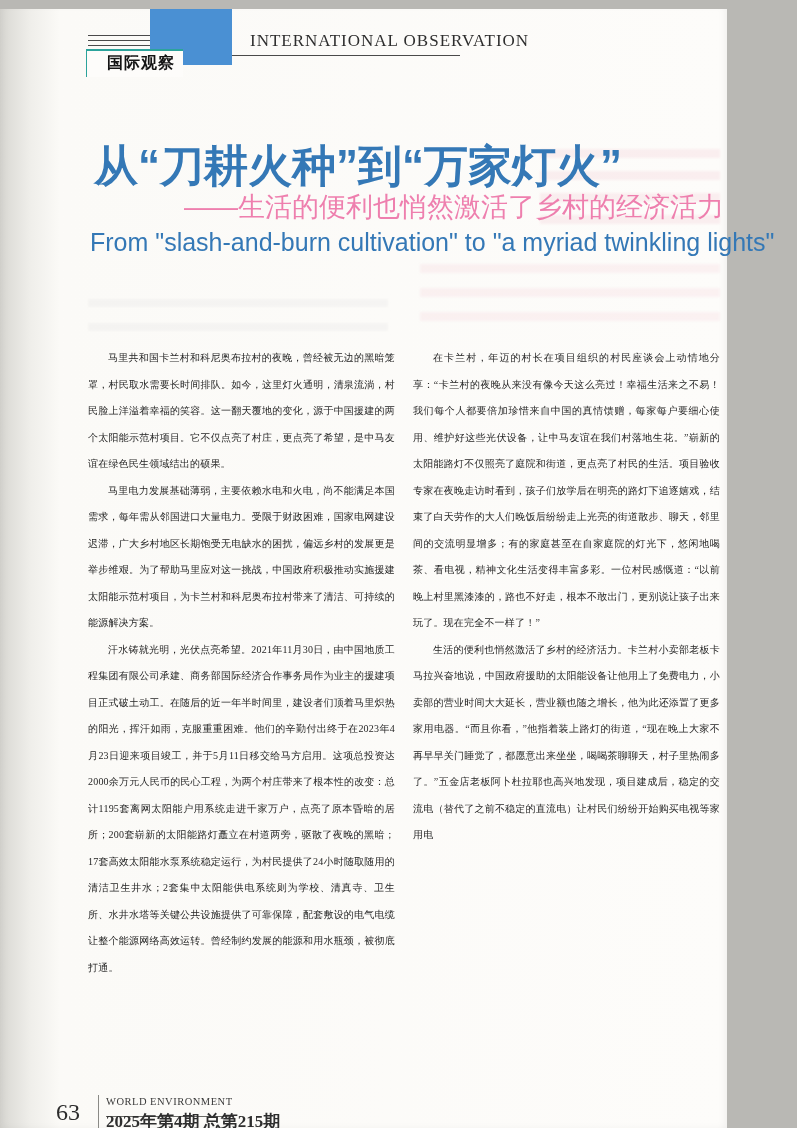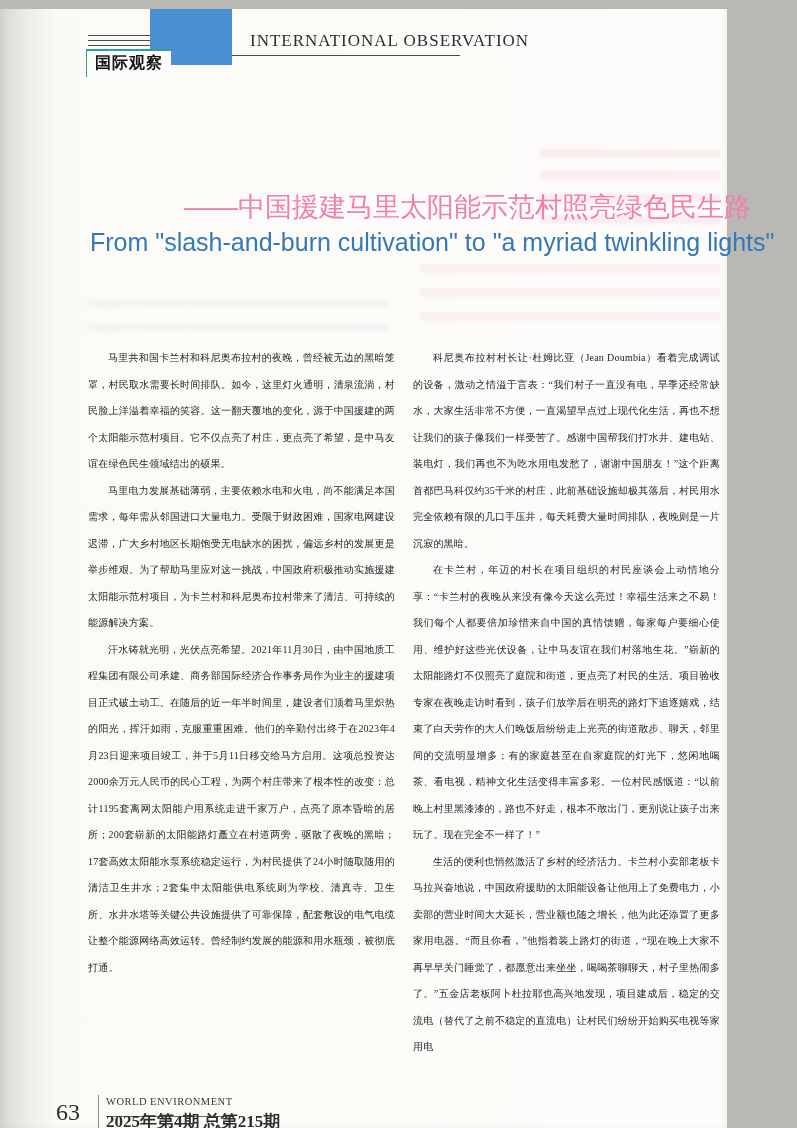--- a/index.html
+++ b/index.html
@@ -17,21 +17,21 @@
   
   .rule-lines{position:absolute;left:88px;top:26px;width:64px;height:22px;
     background:repeating-linear-gradient(to bottom,#4a4a4a 0 1px,transparent 1px 5px);}
   .header-block{position:absolute;left:150px;top:0px;width:82px;height:56px;background:#4a90d3;}
   .header-en{
     position:absolute;left:250px;top:22px;width:330px;
     font-family:"Liberation Serif", serif;font-size:17px;letter-spacing:1px;color:#2e2e2e;
   }
   .header-underline{position:absolute;left:232px;top:46px;width:228px;height:1px;background:#4a4a4a;}
   .section-badge{
-    position:absolute;left:86px;top:40px;padding:2px 8px 3px 8px;
+    position:absolute;left:86px;top:40px;padding:2px 8px 3px 20px;
     border-top:2px solid #2ba39b;border-left:1px solid #2ba39b;
     background:#fdfcfa;
     font-family:"Liberation Sans", sans-serif;font-weight:bold;font-size:16px;color:#141414;
     letter-spacing:1px;
   }
   
   .title-main{
     position:absolute;left:94px;top:128px;width:640px;
     font-family:"Liberation Sans", sans-serif;font-weight:bold;
     font-size:44px;letter-spacing:0px;color:#3478b6;white-space:nowrap;
@@ -97,32 +97,32 @@
   <div class="rule-lines"></div>
   <div class="header-block"></div>
   <div class="header-en">INTERNATIONAL OBSERVATION</div>
   <div class="header-underline"></div>
   <div class="section-badge">国际观察</div>
 
   <div class="ghost g1"></div>
   <div class="ghost g2"></div>
   <div class="ghost g3"></div>
 
-  <div class="title-sub">——中国援建马里太阳能示范村照亮绿色民生路</div>
+  <div class="title-main">从“刀耕火种”到“万家灯火”</div>
+  <div class="title-sub">——生活的便利也悄然激活了乡村的经济活力</div>
   <div class="title-en">From "slash-and-burn cultivation" to "a myriad twinkling lights"</div>
 
   <div class="columns">
     <div class="col">
       <p>马里共和国卡兰村和科尼奥布拉村的夜晚，曾经被无边的黑暗笼罩，村民取水需要长时间排队。如今，这里灯火通明，清泉流淌，村民脸上洋溢着幸福的笑容。这一翻天覆地的变化，源于中国援建的两个太阳能示范村项目。它不仅点亮了村庄，更点亮了希望，是中马友谊在绿色民生领域结出的硕果。</p>
       <p>马里电力发展基础薄弱，主要依赖水电和火电，尚不能满足本国需求，每年需从邻国进口大量电力。受限于财政困难，国家电网建设迟滞，广大乡村地区长期饱受无电缺水的困扰，偏远乡村的发展更是举步维艰。为了帮助马里应对这一挑战，中国政府积极推动实施援建太阳能示范村项目，为卡兰村和科尼奥布拉村带来了清洁、可持续的能源解决方案。</p>
       <p>汗水铸就光明，光伏点亮希望。2021年11月30日，由中国地质工程集团有限公司承建、商务部国际经济合作事务局作为业主的援建项目正式破土动工。在随后的近一年半时间里，建设者们顶着马里炽热的阳光，挥汗如雨，克服重重困难。他们的辛勤付出终于在2023年4月23日迎来项目竣工，并于5月11日移交给马方启用。这项总投资达2000余万元人民币的民心工程，为两个村庄带来了根本性的改变：总计1195套离网太阳能户用系统走进千家万户，点亮了原本昏暗的居所；200套崭新的太阳能路灯矗立在村道两旁，驱散了夜晚的黑暗；17套高效太阳能水泵系统稳定运行，为村民提供了24小时随取随用的清洁卫生井水；2套集中太阳能供电系统则为学校、清真寺、卫生所、水井水塔等关键公共设施提供了可靠保障，配套敷设的电气电缆让整个能源网络高效运转。曾经制约发展的能源和用水瓶颈，被彻底打通。</p>
 
     </div>
     <div class="col">
-      <p>科尼奥布拉村村长让·杜姆比亚（Jean Doumbia）看着完成调试的设备，激动之情溢于言表：“我们村子一直没有电，旱季还经常缺水，大家生活非常不方便，一直渴望早点过上现代化生活，再也不想让我们的孩子像我们一样受苦了。感谢中国帮我们打水井、建电站、装电灯，我们再也不为吃水用电发愁了，谢谢中国朋友！”这个距离首都巴马科仅约35千米的村庄，此前基础设施却极其落后，村民用水完全依赖有限的几口手压井，每天耗费大量时间排队，夜晚则是一片沉寂的黑暗。</p>
       <p>在卡兰村，年迈的村长在项目组织的村民座谈会上动情地分享：“卡兰村的夜晚从来没有像今天这么亮过！幸福生活来之不易！我们每个人都要倍加珍惜来自中国的真情馈赠，每家每户要细心使用、维护好这些光伏设备，让中马友谊在我们村落地生花。”崭新的太阳能路灯不仅照亮了庭院和街道，更点亮了村民的生活。项目验收专家在夜晚走访时看到，孩子们放学后在明亮的路灯下追逐嬉戏，结束了白天劳作的大人们晚饭后纷纷走上光亮的街道散步、聊天，邻里间的交流明显增多；有的家庭甚至在自家庭院的灯光下，悠闲地喝茶、看电视，精神文化生活变得丰富多彩。一位村民感慨道：“以前晚上村里黑漆漆的，路也不好走，根本不敢出门，更别说让孩子出来玩了。现在完全不一样了！”</p>
       <p>生活的便利也悄然激活了乡村的经济活力。卡兰村小卖部老板卡马拉兴奋地说，中国政府援助的太阳能设备让他用上了免费电力，小卖部的营业时间大大延长，营业额也随之增长，他为此还添置了更多家用电器。“而且你看，”他指着装上路灯的街道，“现在晚上大家不再早早关门睡觉了，都愿意出来坐坐，喝喝茶聊聊天，村子里热闹多了。”五金店老板阿卜杜拉耶也高兴地发现，项目建成后，稳定的交流电（替代了之前不稳定的直流电）让村民们纷纷开始购买电视等家用电</p>
     </div>
   </div>
 
   <div class="footer">
     <div class="page-number">63</div>
     <div class="footer-divider"></div>
     <div class="journal-en">WORLD ENVIRONMENT</div>
     <div class="issue-info">2025年第4期 总第215期</div>

